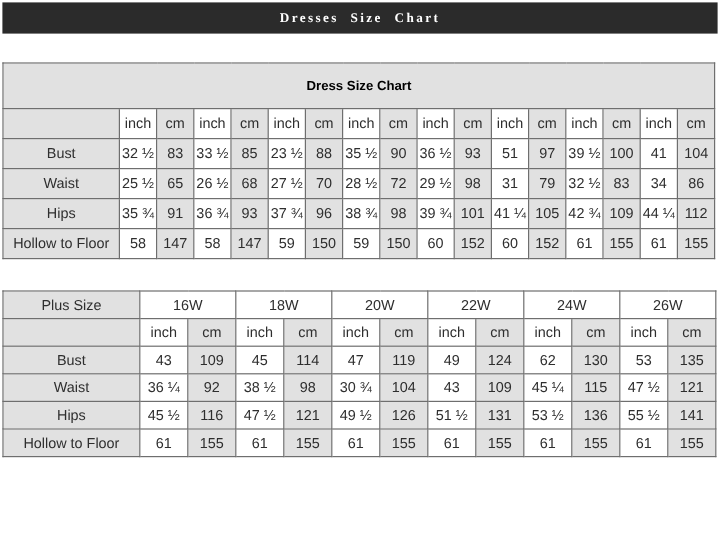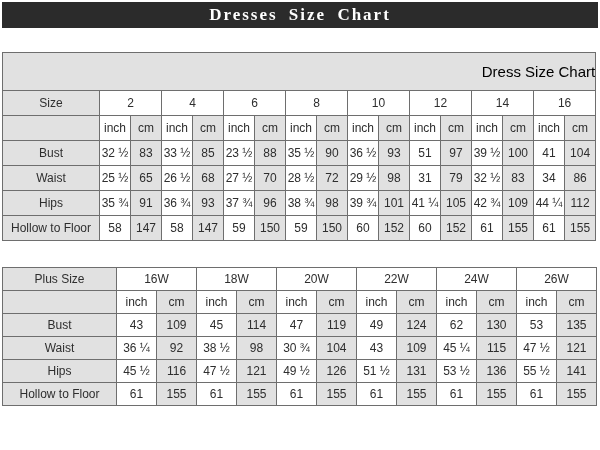--- a/index.html
+++ b/index.html
@@ -16,21 +16,21 @@
     margin: 2px 2px 0 2px;
     background: #2b2b2b;
     display: flex;
     align-items: center;
     justify-content: center;
   }
   .titlebar .title {
     color: #ffffff;
     font-family: "Liberation Serif", serif;
     font-weight: 700;
-    font-size: 17px;
+    font-size: 11px;
     letter-spacing: 2px;
     word-spacing: 5px;
   }
   table.size-table {
     border-collapse: collapse;
     table-layout: fixed;
     margin-left: 2px;
     border: 1px solid #5f5f5f;
   }
   table.t0 { margin-top: 24px; width: 594px; }
@@ -43,24 +43,23 @@
     color: #2e2e2e;
     padding: 0;
     height: 24px;
     overflow: hidden;
     white-space: nowrap;
   }
   table.t1 td { height: 22px; }
   .size-table td.title-cell {
     height: 37px;
     background: #e1e1e1;
-    font-weight: 400;
-    font-size: 15px;
+    font-weight: 700;
+    font-size: 11px;
     color: #000000;
-    text-align: right;
   }
   table.t1 td.title-cell { height: 36px; }
   .size-table td.label-cell { background: #e1e1e1; }
   .size-table td.size-cell { background: #ffffff; }
   .size-table td.unit-inch,
   .size-table td.val-inch { background: #ffffff; }
   .size-table td.unit-cm,
   .size-table td.val-cm { background: #e1e1e1; }
 </style>
 </head>
@@ -86,31 +85,20 @@
       <col style="width: 31px;">
       <col style="width: 31px;">
       <col style="width: 31px;">
       <col style="width: 31px;">
       <col style="width: 31px;">
       <col style="width: 31px;">
     </colgroup>
   <tbody id="tbody-0">
       <tr>
         <td class="title-cell" colspan="17">Dress Size Chart</td>
-      </tr>
-      <tr>
-        <td class="label-cell">Size</td>
-        <td class="size-cell" colspan="2">2</td>
-        <td class="size-cell" colspan="2">4</td>
-        <td class="size-cell" colspan="2">6</td>
-        <td class="size-cell" colspan="2">8</td>
-        <td class="size-cell" colspan="2">10</td>
-        <td class="size-cell" colspan="2">12</td>
-        <td class="size-cell" colspan="2">14</td>
-        <td class="size-cell" colspan="2">16</td>
       </tr>
       <tr>
         <td class="label-cell"></td>
         <td class="unit-inch">inch</td>
         <td class="unit-cm">cm</td>
         <td class="unit-inch">inch</td>
         <td class="unit-cm">cm</td>
         <td class="unit-inch">inch</td>
         <td class="unit-cm">cm</td>
         <td class="unit-inch">inch</td>

